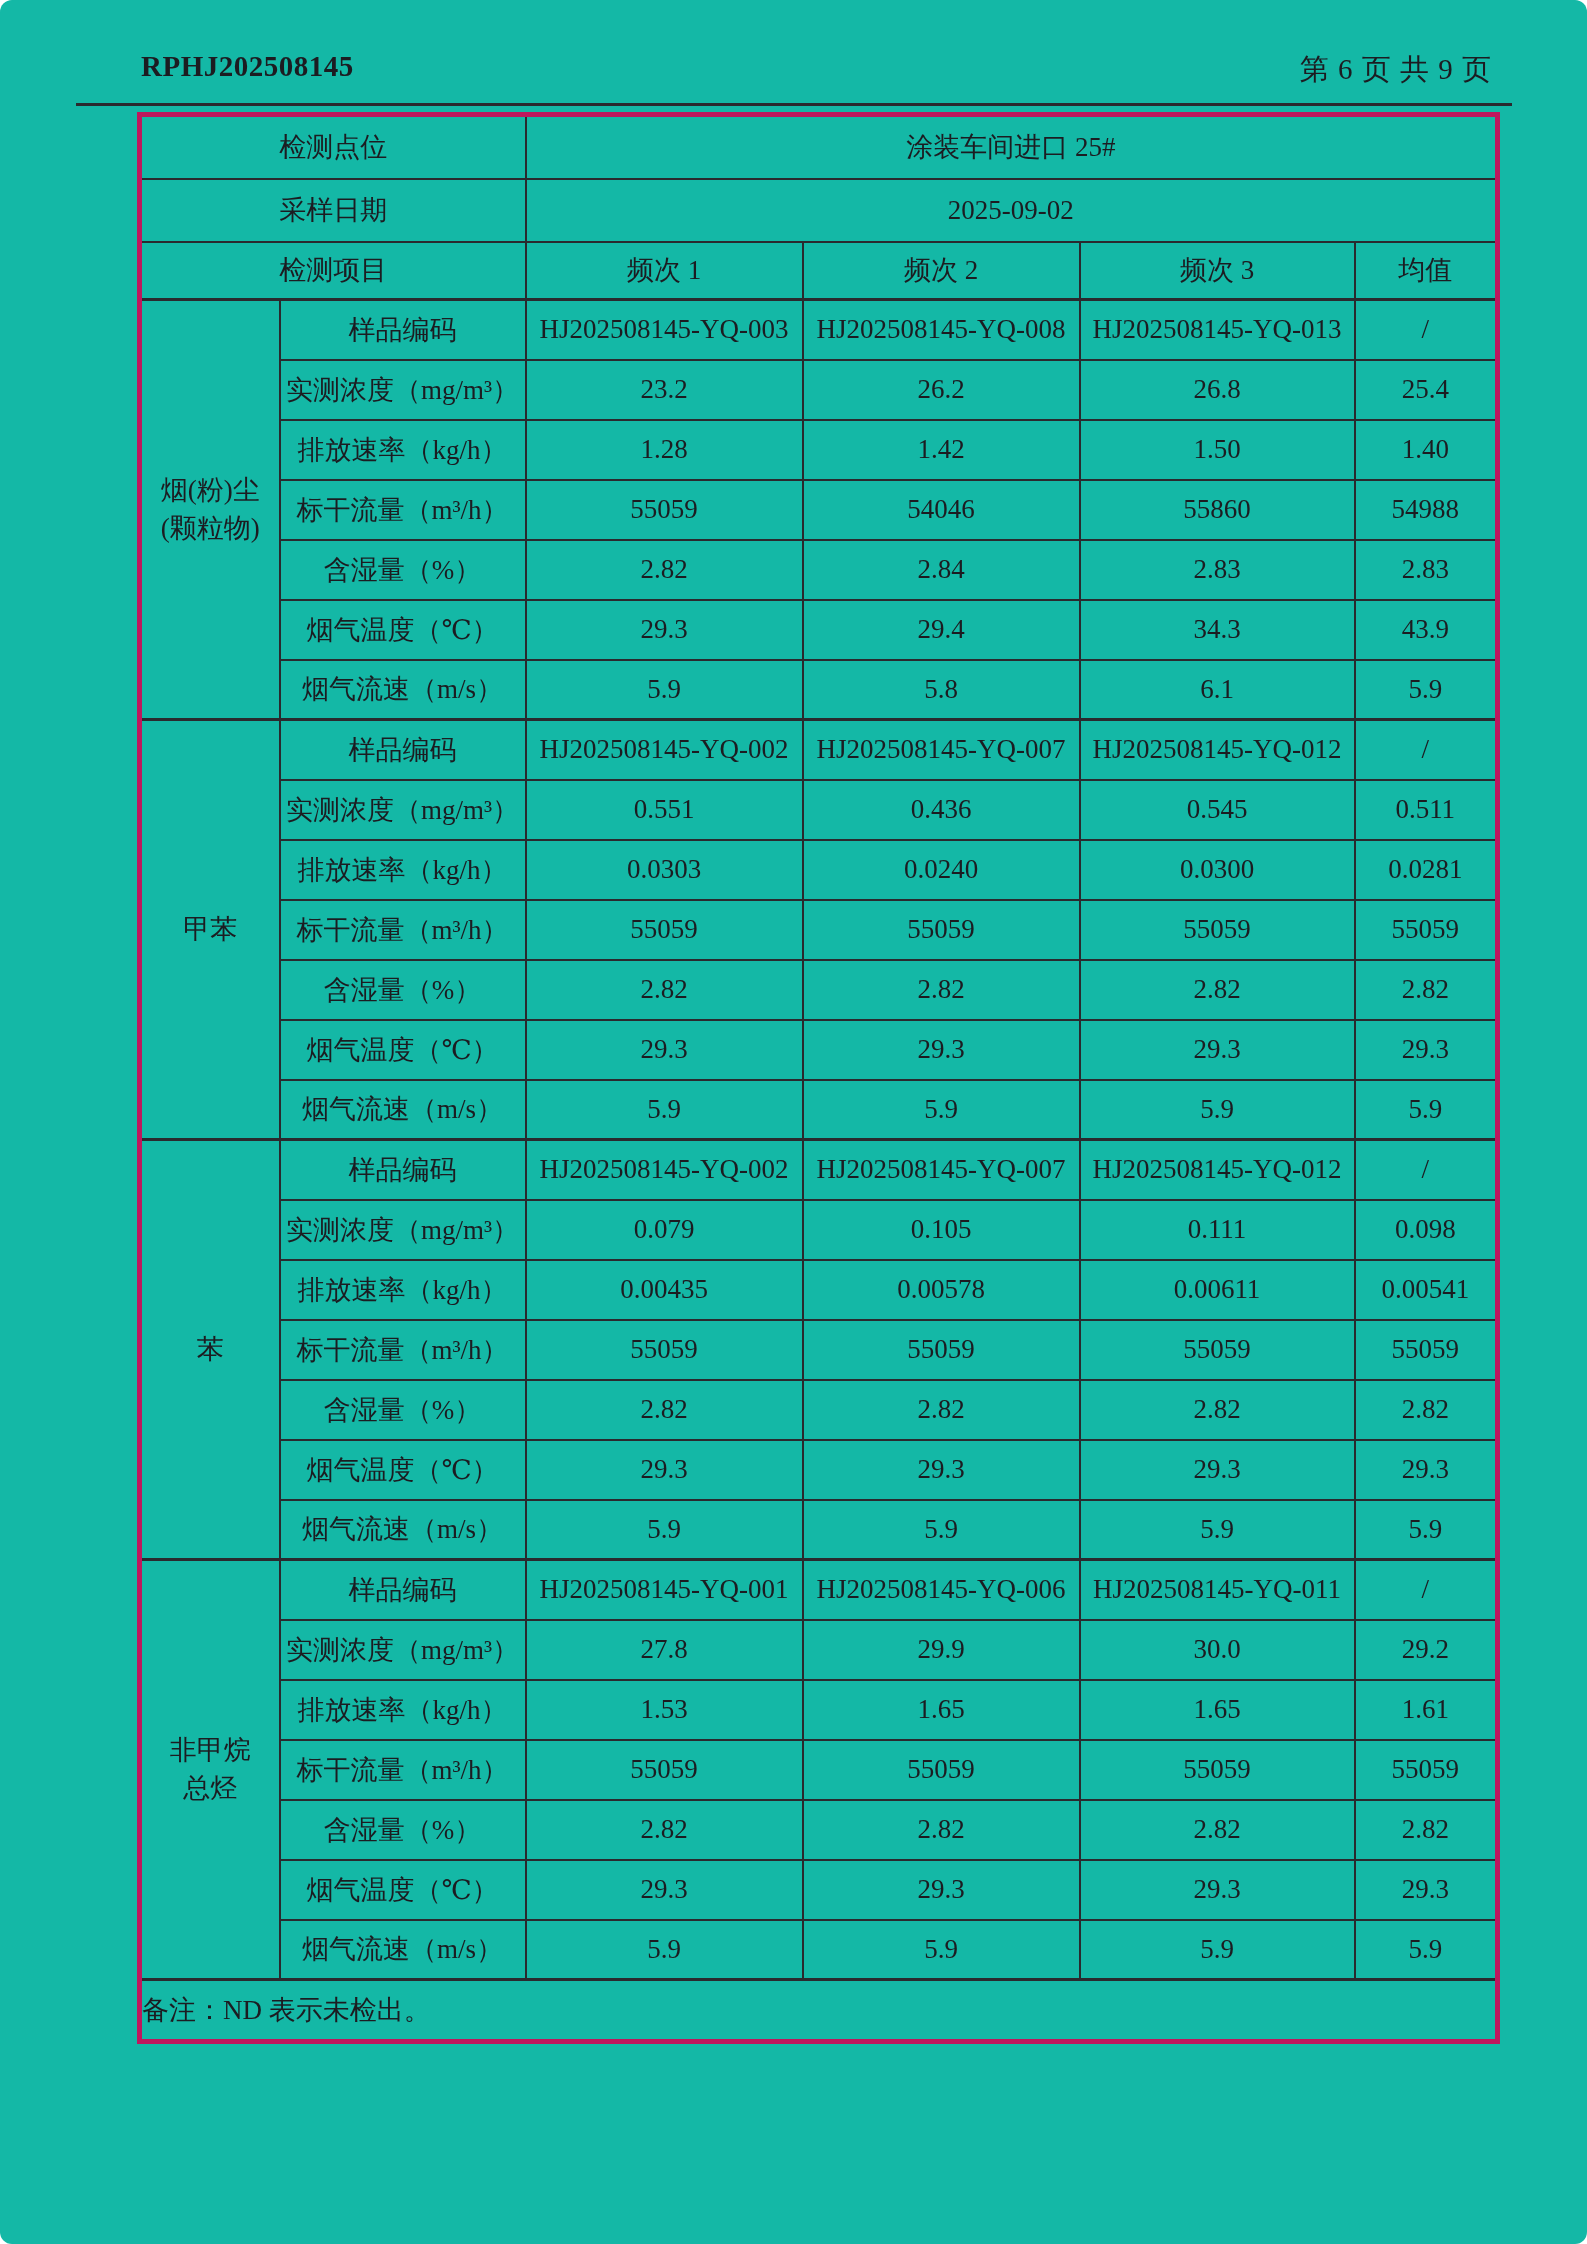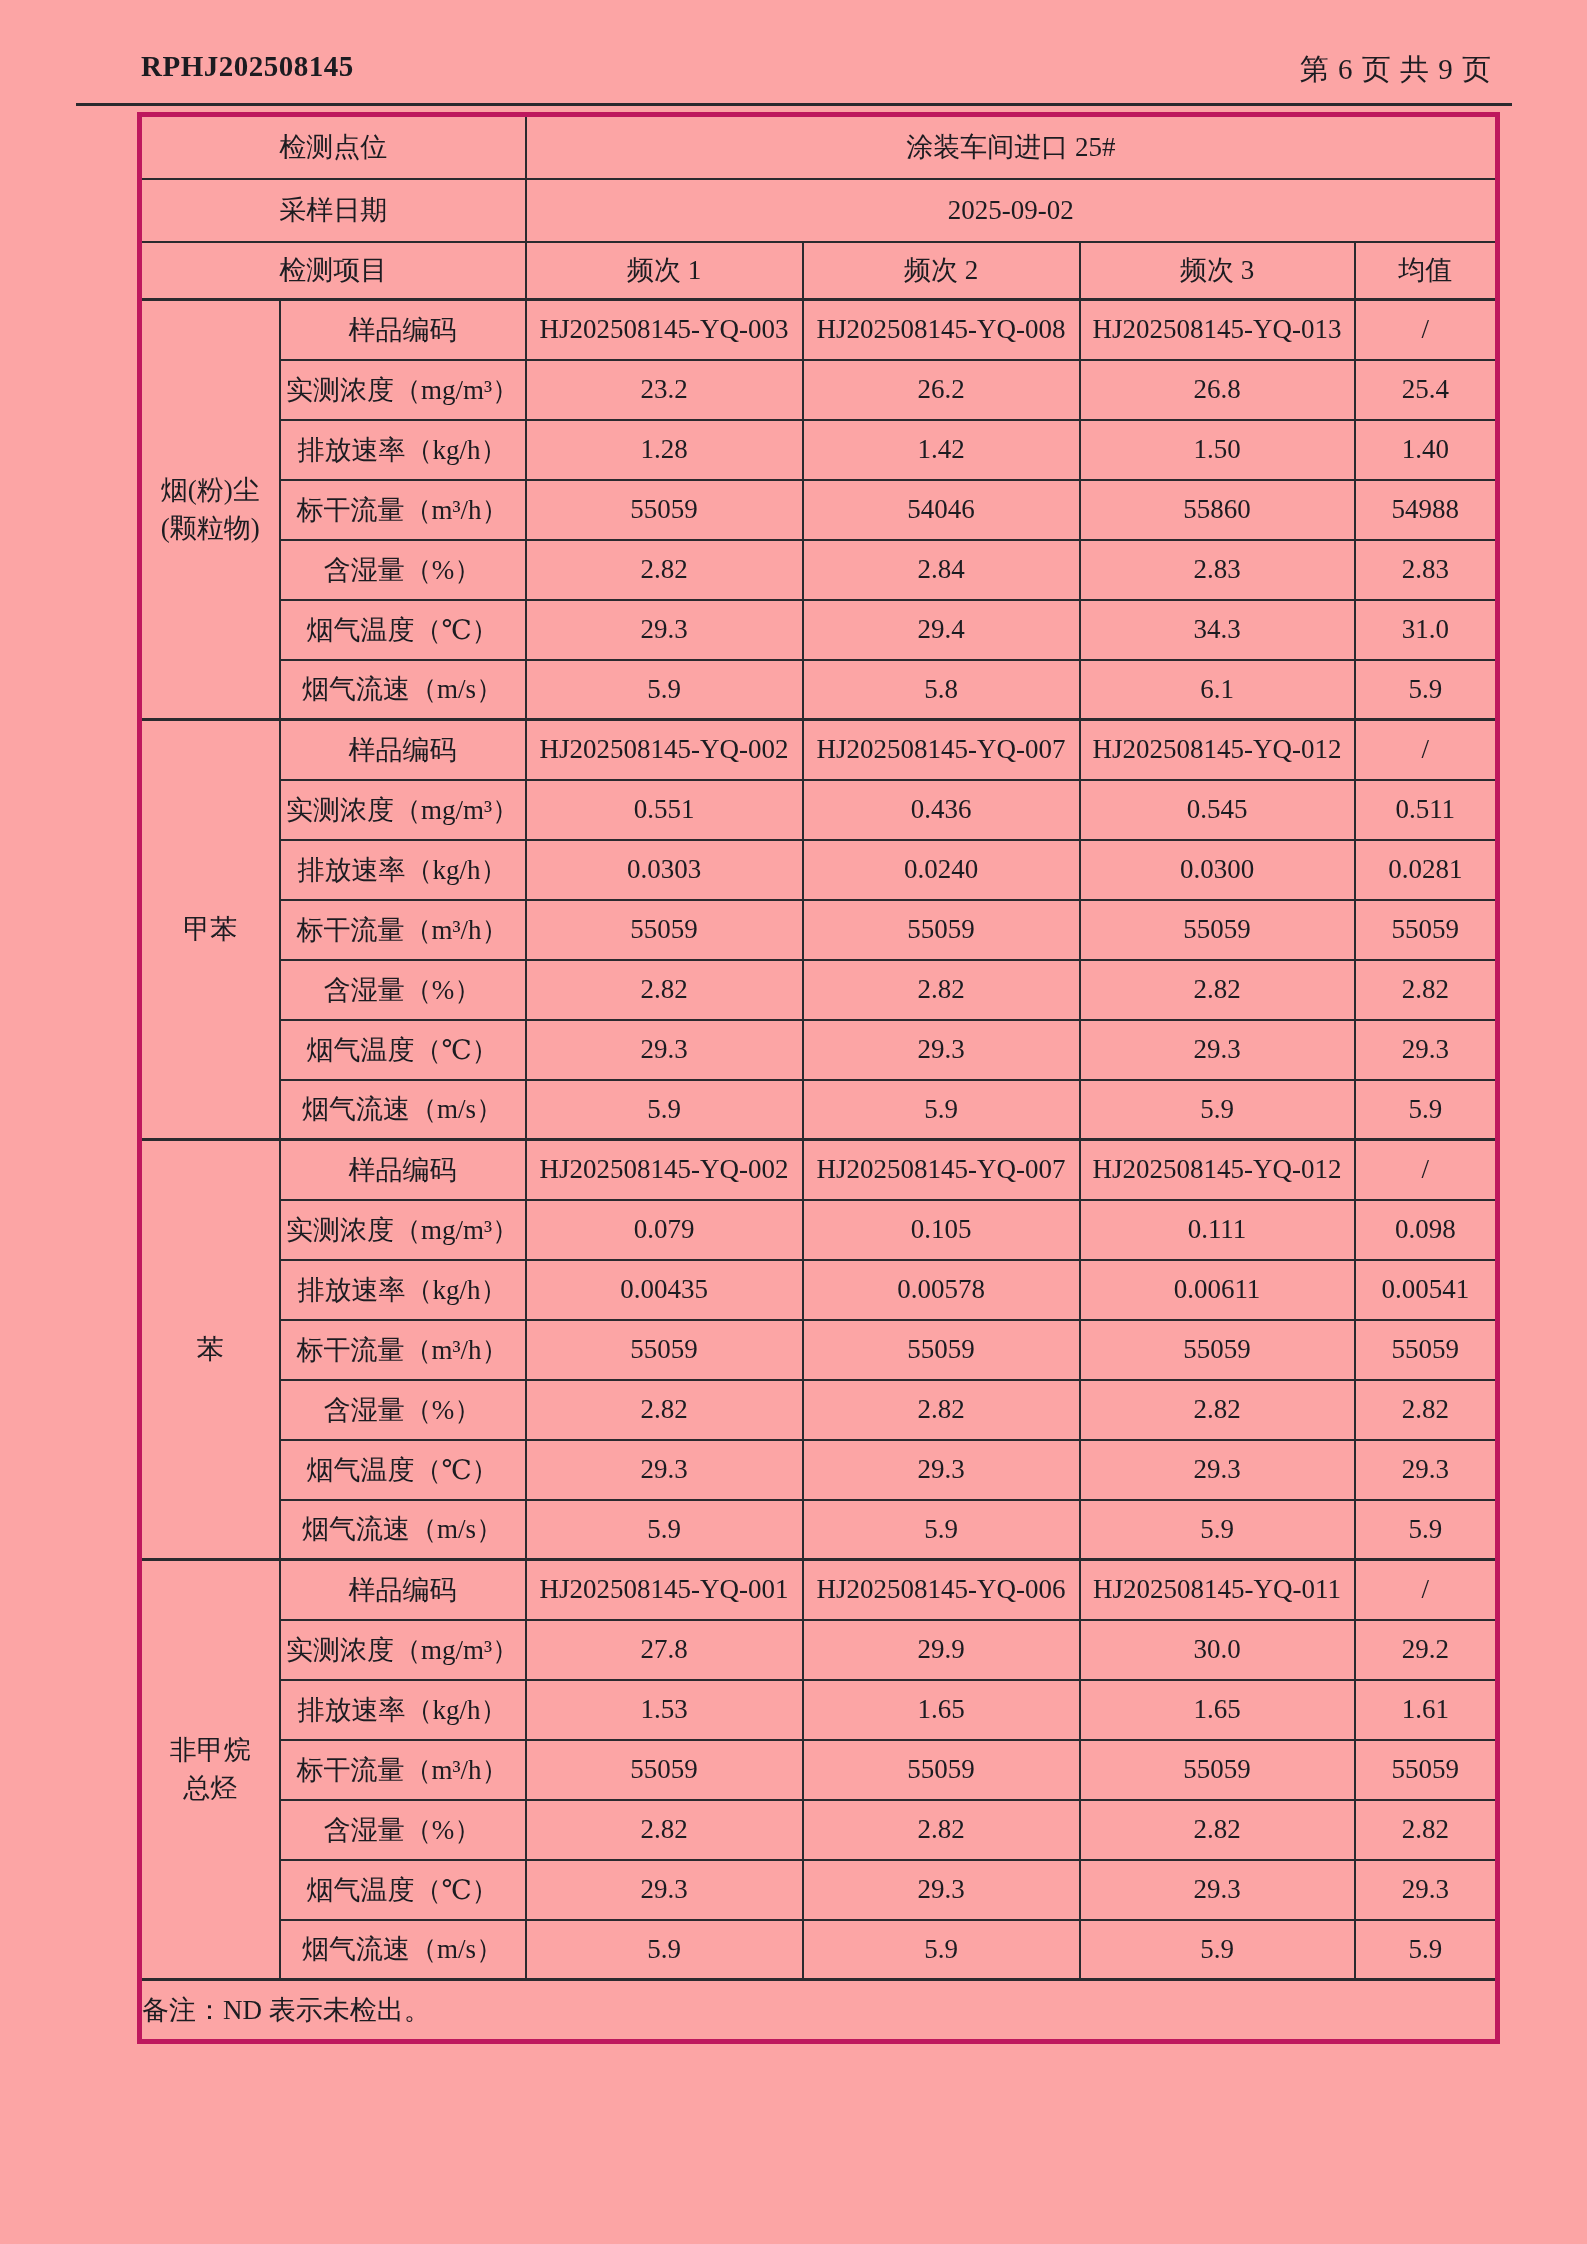--- a/index.html
+++ b/index.html
@@ -2,24 +2,25 @@
 <html><head>
 <meta charset="utf-8">
 <style>
   * { box-sizing: border-box; }
   html, body { margin: 0; padding: 0; background: #ffffff; }
 
   .page {
     position: relative;
     width: 1587px;
     height: 2244px;
-    background: #fca5a5;
+    background: #14b8a6;
     font-family: "Liberation Serif", "DejaVu Serif", serif;
     color: #1c1c21;
     overflow: hidden;
+    border-radius: 12px;
   }
 
   .report-no {
     position: absolute;
     left: 141px;
     top: 50px;
     font-size: 29px;
     font-weight: bold;
     letter-spacing: 0.5px;
   }
@@ -152,21 +153,21 @@
           <td>2.82</td>
           <td>2.84</td>
           <td>2.83</td>
           <td>2.83</td>
         </tr>
         <tr>
           <td>烟气温度（℃）</td>
           <td>29.3</td>
           <td>29.4</td>
           <td>34.3</td>
-          <td>31.0</td>
+          <td>43.9</td>
         </tr>
         <tr>
           <td>烟气流速（m/s）</td>
           <td>5.9</td>
           <td>5.8</td>
           <td>6.1</td>
           <td>5.9</td>
         </tr>
         <tr class="sec-top">
           <td rowspan="7" class="sec-cell">

